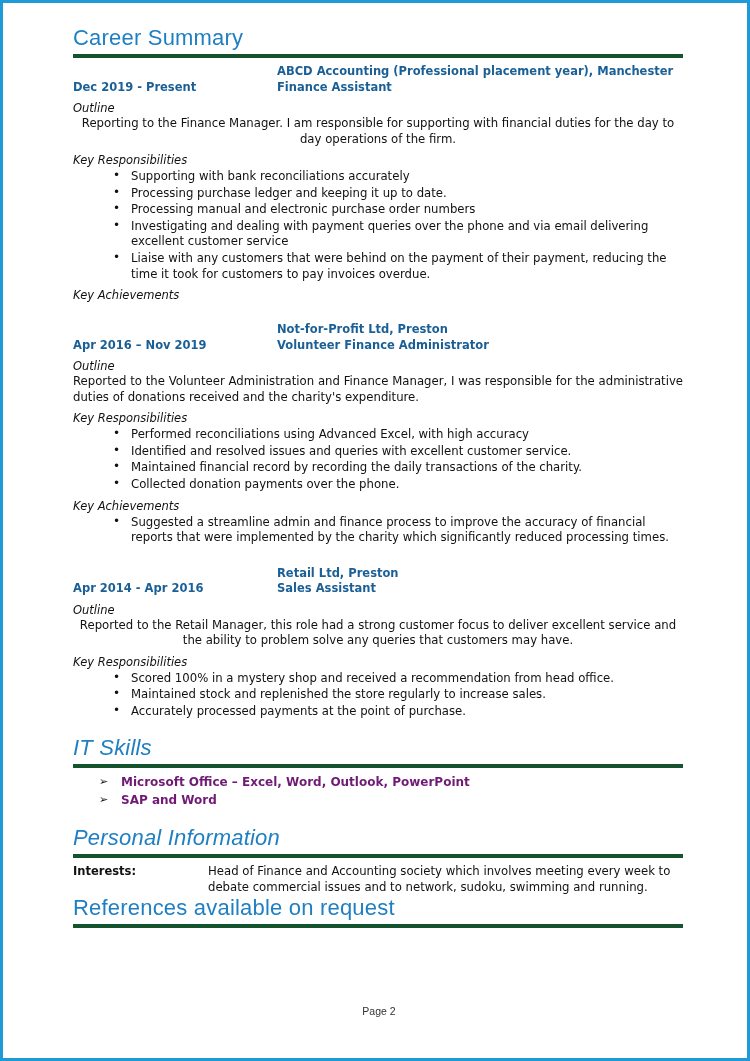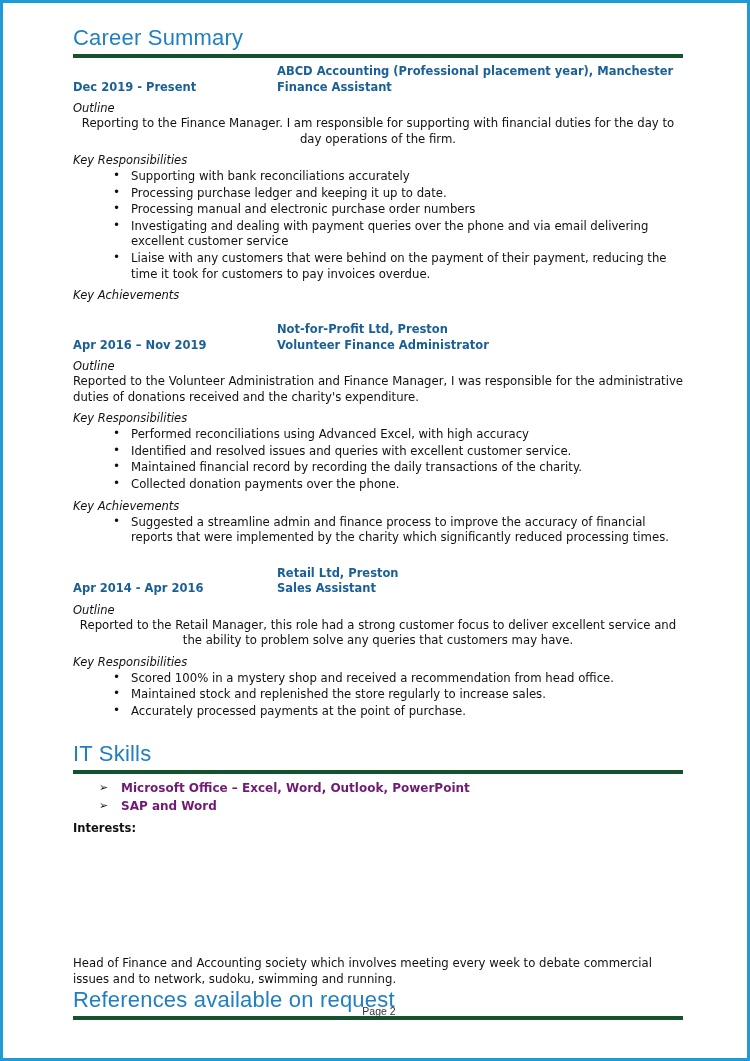--- a/index.html
+++ b/index.html
@@ -29,21 +29,22 @@
     color: #1e7fc2;
     font-size: 22px;
     font-weight: normal;
     letter-spacing: 0.2px;
     padding-bottom: 3px;
     border-bottom: 4px solid #14532d;
     margin: 0 0 6px 0;
     font-family: "Liberation Sans", sans-serif;
   }
   .section-title.mt {
-    margin-top: 22px;
+    margin-top: 16px;
+    font-style: italic;
   }
   .job {
     margin-bottom: 4px;
   }
   .job-head {
     display: flex;
     align-items: flex-end;
     margin-bottom: 4px;
   }
   .job-dates {
@@ -117,21 +118,20 @@
     left: 0;
     top: 0;
     font-size: 11px;
     font-weight: normal;
     color: #111;
   }
   .info-row {
     display: flex;
     align-items: flex-start;
     margin-top: 6px;
-    flex-direction: column;
   }
   .info-label {
     font-weight: bold;
     font-size: 11.5px;
     width: 135px;
     flex: 0 0 135px;
     color: #111;
   }
   .info-value {
     font-size: 11.7px;
@@ -225,20 +225,21 @@
         <li>Accurately processed payments at the point of purchase.</li>
       </ul>
     </div>
 
     <h2 class="section-title mt">IT Skills</h2>
     <ul class="arrows">
       <li>Microsoft Office – Excel, Word, Outlook, PowerPoint</li>
       <li>SAP and Word</li>
     </ul>
 
+    <h2 class="section-title mt">Personal Information</h2>
     <div class="info-row">
       <div class="info-label">Interests:</div>
       <div class="info-value">Head of Finance and Accounting society which involves meeting every week to debate commercial issues and to network, sudoku, swimming and running.</div>
     </div>
 
     <h2 class="section-title refs">References available on request</h2>
 
   </div>
 
   <div class="footer">Page 2</div>

